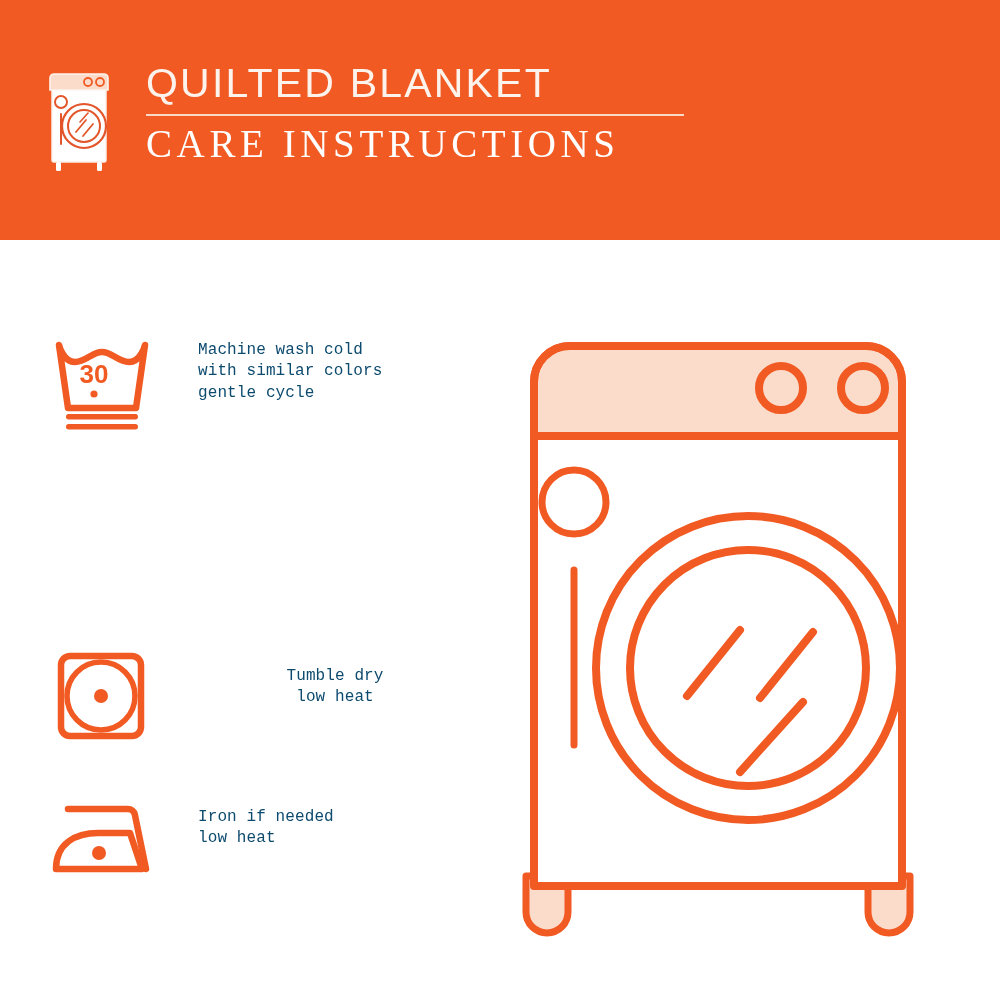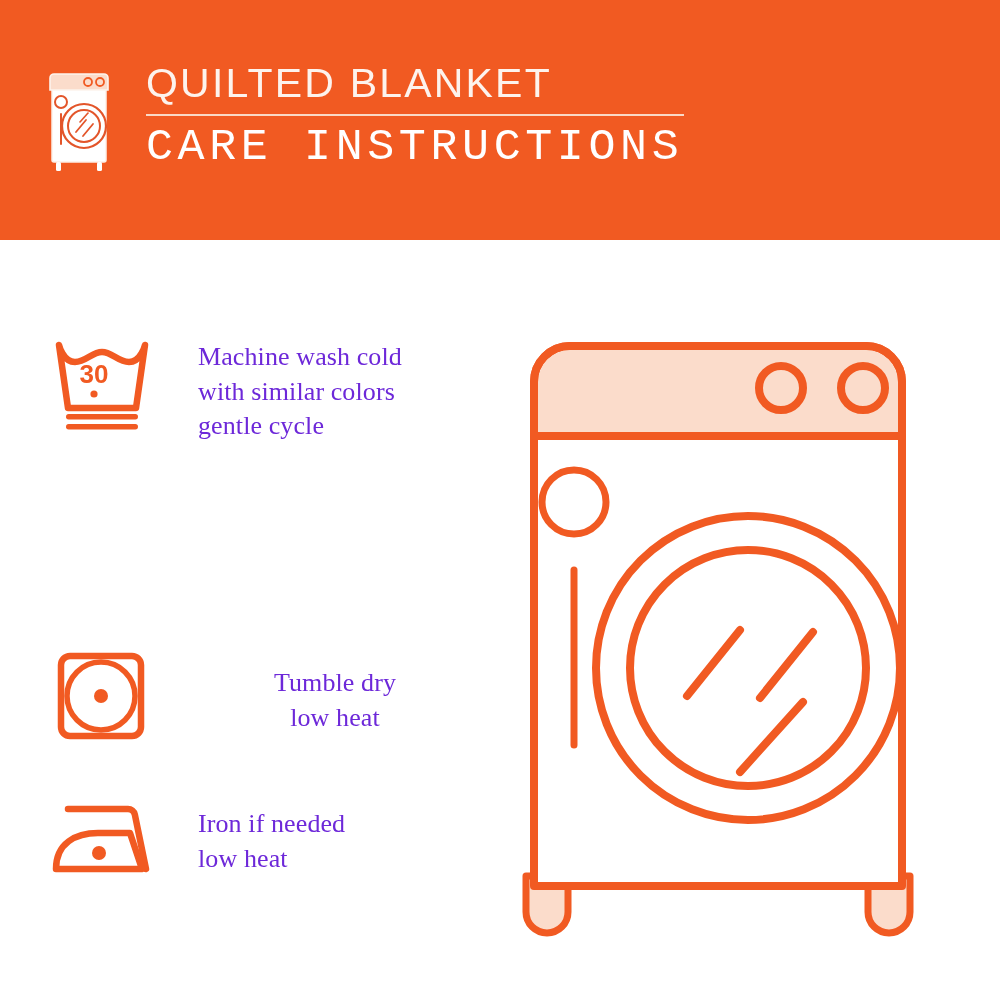--- a/index.html
+++ b/index.html
@@ -61,22 +61,22 @@
   }
 
   .title-rule {
     width: 538px;
     height: 1.5px;
     background: #FAD9C6;
     margin: 9px 0 8px 0;
   }
 
   .title-line2 {
-    font-family: Liberation Mono, monospace;
-    font-size: 45px;
+    font-family: Liberation Serif, serif;
+    font-size: 39px;
     font-weight: 400;
     letter-spacing: 4.6px;
     color: #FFFFFF;
     line-height: 1.05;
     white-space: nowrap;
   }
 
   
   .care-list {
     position: absolute;
@@ -103,23 +103,23 @@
     flex: 0 0 auto;
     width: 104px;
     display: flex;
     justify-content: flex-start;
     align-items: flex-start;
   }
 
   .care-text {
     flex: 1 1 auto;
     margin-left: 42px;
-    color: #6d28d9;
-    font-family: Liberation Serif, serif;
-    font-size: 26px;
+    color: #0c4a6e;
+    font-family: Liberation Mono, monospace;
+    font-size: 16px;
     font-weight: 400;
     line-height: 1.33;
     letter-spacing: 0.1px;
     white-space: pre-line;
     padding-top: 4px;
   }
 
   .care-row.r1 .care-text { padding-top: 18px; }
   .care-row.r2 .care-text { padding-top: 18px; text-align: center; }
   .care-row.r3 .care-text { padding-top: 12px; }

